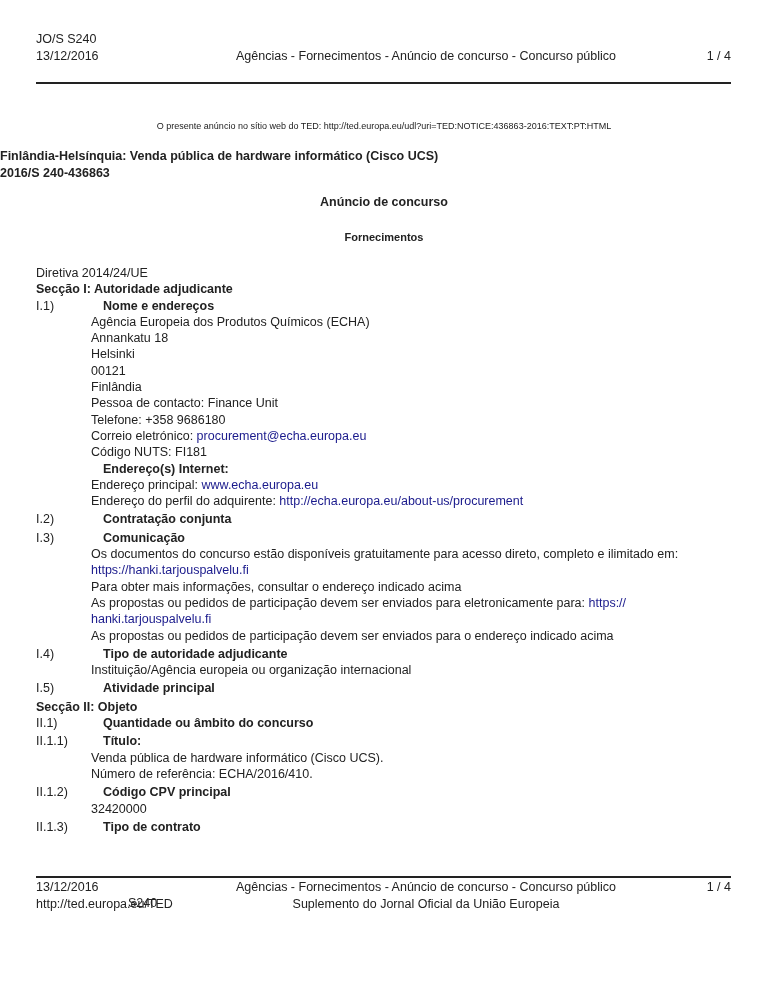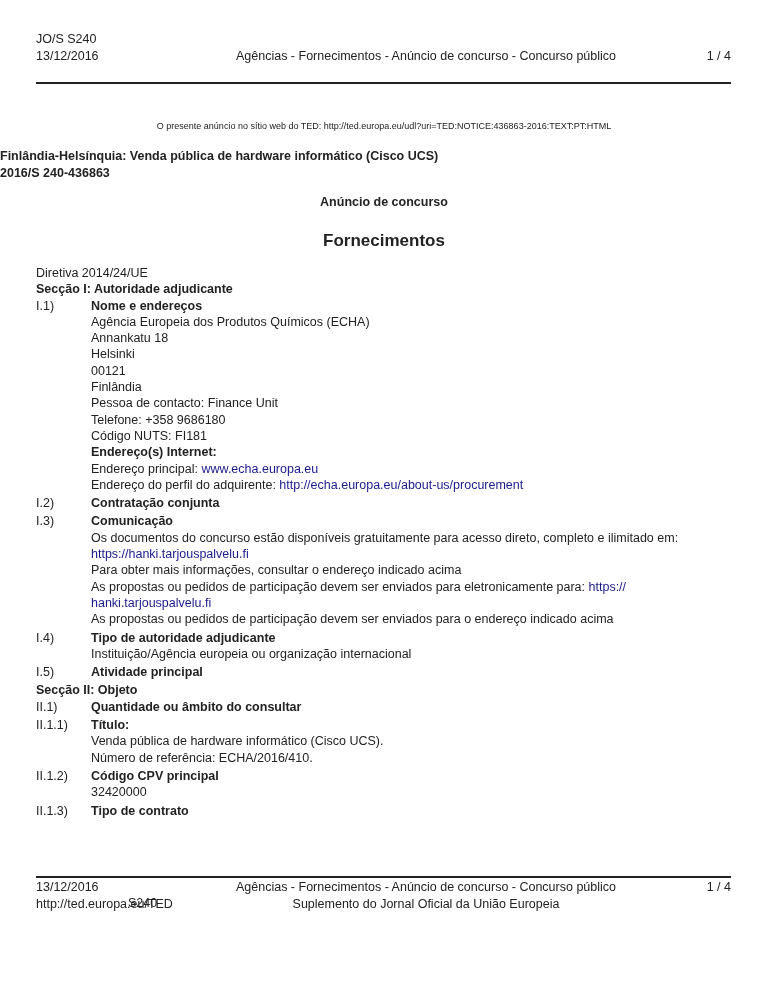--- a/index.html
+++ b/index.html
@@ -9,29 +9,29 @@
   }
   .hdr { position: absolute; left: 36px; top: 31px; width: 695px; font-size: 12.5px; line-height: 17px; }
   .hdr .left div { height: 17px; }
   .hdr .center { position: absolute; left: 190px; top: 17px; width: 400px; text-align: center; }
   .hdr .right { position: absolute; right: 0; top: 17px; }
   .hdr-rule { position: absolute; left: 36px; top: 82px; width: 695px; height: 2px; background: #222; }
 
   .ted { position: absolute; left: 0; width: 768px; top: 121px; text-align: center; font-size: 9px; }
   .title { position: absolute; left: 0; width: 768px; top: 148px; text-align: left; font-size: 12.5px; font-weight: bold; line-height: 17px; }
   .sub1 { position: absolute; left: 0; width: 768px; top: 195px; text-align: center; font-size: 12.5px; font-weight: bold; }
-  .sub2 { position: absolute; left: 0; width: 768px; top: 231px; text-align: center; font-size: 17px; font-weight: bold; }
+  .sub2 { position: absolute; left: 0; width: 768px; top: 231px; text-align: center; font-size: 11px; font-weight: bold; }
 
   .body { position: absolute; left: 36px; top: 265px; width: 700px; font-size: 12.5px; line-height: 16.3px; }
   .line { height: 16.3px; white-space: nowrap; }
   .sec-title { font-weight: bold; }
   .item { display: flex; margin-top: 2px; }
   .item .num { width: 55px; flex: none; }
   .item .content { flex: 1; }
-  .item .content .h { font-weight: bold; }
+  .item .content .h { font-weight: bold; margin-left: 12px; }
   a, .link { color: #1a1a8c; text-decoration: none; }
 
   .ftr-rule { position: absolute; left: 36px; top: 876px; width: 695px; height: 2px; background: #222; }
   .ftr { position: absolute; left: 36px; top: 879px; width: 695px; font-size: 12.5px; line-height: 17px; }
   .ftr .l1 { position: absolute; left: 0; top: 0; }
   .ftr .l1b { position: absolute; left: 92px; top: 16px; }
   .ftr .c1 { position: absolute; left: 190px; top: 0; width: 400px; text-align: center; }
   .ftr .r1 { position: absolute; right: 0; top: 0; }
   .ftr .l2 { position: absolute; left: 0; top: 17px; text-align: center; }
   .ftr .c2 { position: absolute; left: 190px; top: 17px; width: 400px; text-align: center; }
@@ -68,20 +68,21 @@
     <div class="num">I.1)</div>
     <div class="content">
       <div class="line h">Nome e endereços</div>
       <div class="line">Agência Europeia dos Produtos Químicos (ECHA)</div>
       <div class="line">Annankatu 18</div>
       <div class="line">Helsinki</div>
       <div class="line">00121</div>
       <div class="line">Finlândia</div>
       <div class="line">Pessoa de contacto: Finance Unit</div>
       <div class="line">Telefone:  +358 9686180</div>
+      <div class="line"><span>Correio eletrónico: </span><a>procurement@echa.europa.eu</a></div>
       <div class="line">Código NUTS: FI181</div>
       <div class="line h">Endereço(s) Internet:</div>
       <div class="line"><span>Endereço principal: </span><a>www.echa.europa.eu</a></div>
       <div class="line"><span>Endereço do perfil do adquirente: </span><a>http://echa.europa.eu/about-us/procurement</a></div>
     </div>
   </div>
 
   <div class="item">
     <div class="num">I.2)</div>
     <div class="content">
@@ -115,21 +116,21 @@
     <div class="content">
       <div class="line h">Atividade principal</div>
     </div>
   </div>
 
   <div class="line sec-title" style="margin-top:2px">Secção II: Objeto</div>
 
   <div class="item" style="margin-top:0">
     <div class="num">II.1)</div>
     <div class="content">
-        <div class="line h">Quantidade ou âmbito do consultar</div>
+        <div class="line h">Quantidade ou âmbito do concurso</div>
       </div>
   </div>
 
   <div class="item">
     <div class="num">II.1.1)</div>
     <div class="content">
       <div class="line h">Título:</div>
       <div class="line">Venda pública de hardware informático (Cisco UCS).</div>
       <div class="line">Número de referência: ECHA/2016/410.</div>
     </div>

